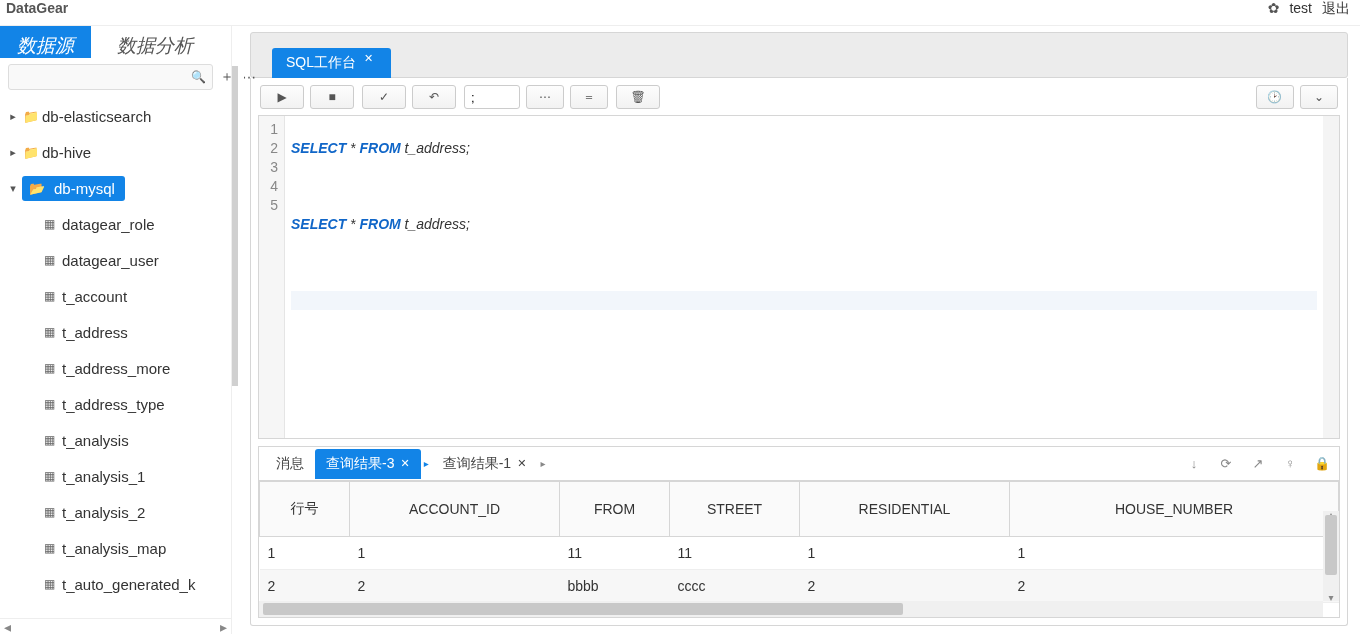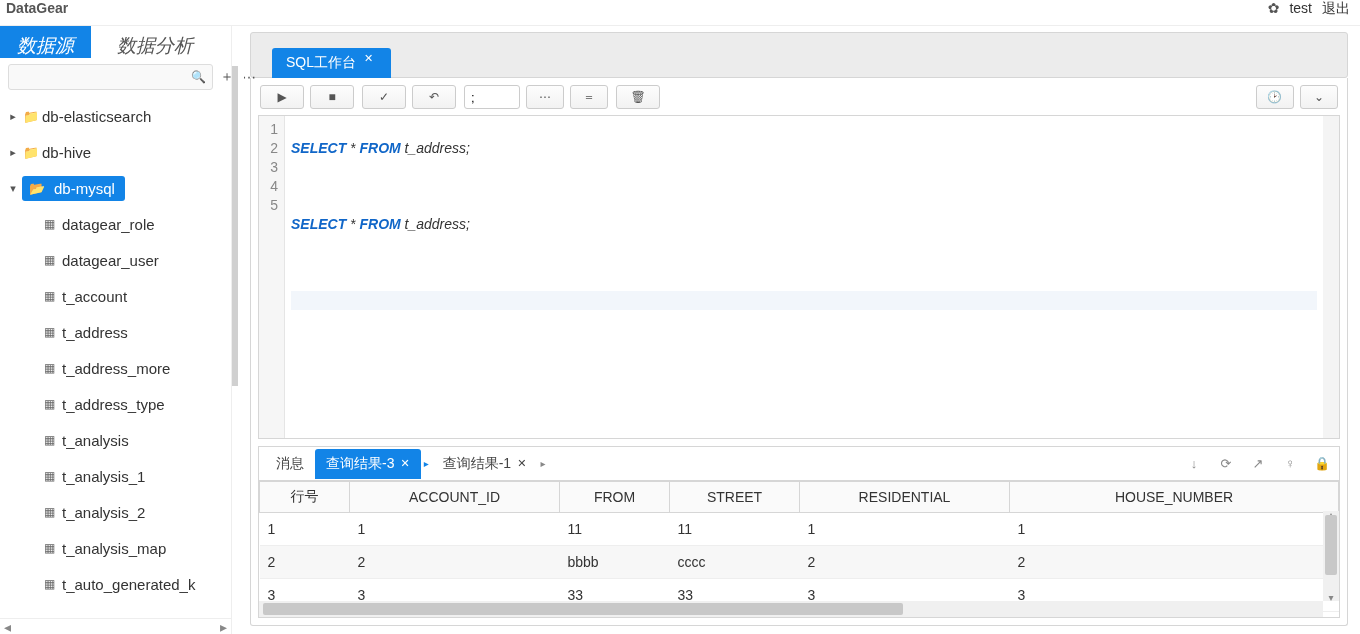--- a/index.html
+++ b/index.html
@@ -70,21 +70,21 @@
 .res-tabs { display:flex; align-items:center; border-bottom:1px solid #d6d6d6; background:#fff; height:34px; padding:0 6px;}
 .res-tab { padding:5px 10px; display:flex; align-items:center; gap:6px; cursor:pointer; border:1px solid transparent; border-radius:3px 3px 0 0; font-size:14px;}
 .res-tab.plain { color:#444;}
 .res-tab.active { background:#1284e7; color:#fff;}
 .res-tab .x { font-size:11px;}
 .res-tab .caret2 { font-size:10px; color:#1284e7;}
 .res-actions { margin-left:auto; display:flex; gap:10px;}
 .res-act { color:#888; cursor:pointer; font-size:13px; width:22px; text-align:center;}
 .grid-wrap { flex:1; overflow:hidden; position:relative;}
 table.grid { width:100%; border-collapse:collapse;}
-.grid th { border:1px solid #d6d6d6; background:#fafafa; font-weight:normal; padding:6px 8px; text-align:center; font-size:14px;}
+.grid th { border:1px solid #d6d6d6; background:#fafafa; font-weight:normal; padding:18px 8px; text-align:center; font-size:14px;}
 .grid td { border-bottom:1px solid #eee; padding:8px 8px; font-size:14px;}
 .grid tr.alt td { background:#f7f7f7;}
 .grid-vscroll { position:absolute; right:0; top:30px; bottom:16px; width:16px; background:#f0f0f0;}
 .grid-vscroll .vthumb { position:absolute; left:2px; right:2px; top:4px; height:60px; background:#c8c8c8; border-radius:2px;}
 .grid-vscroll .arr { position:absolute; left:0; right:0; text-align:center; color:#888; font-size:10px;}
 .grid-hscroll { position:absolute; left:0; right:16px; bottom:0; height:16px; background:#f0f0f0;}
 .grid-hscroll .hthumb { position:absolute; top:2px; bottom:2px; left:4px; width:640px; background:#c8c8c8; border-radius:2px;}
 </style>
 </head>
 <body>

